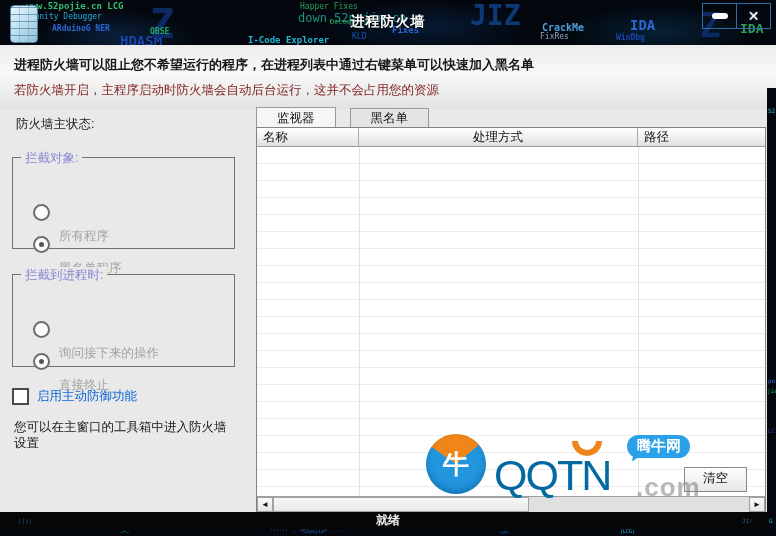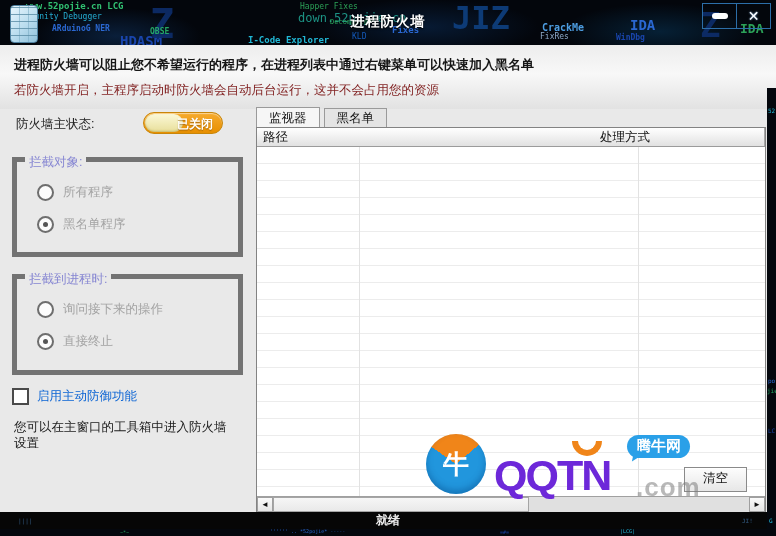--- a/index.html
+++ b/index.html
@@ -31,37 +31,37 @@
   .intro1{position:absolute;left:14px;top:56px;font-size:13px;font-weight:bold;color:#161616;}
   .intro2{position:absolute;left:14px;top:82px;font-size:12.5px;color:#7f1d1d;}
   .state-label{position:absolute;left:16px;top:116px;font-size:12.5px;color:#222;}
   .toggle{position:absolute;left:143px;top:112px;width:78px;height:20px;border-radius:11px;
     border:1px solid #c8860a;background:linear-gradient(#f7ab2e,#e78f00);cursor:pointer;
     box-shadow:inset 0 1px 1px rgba(255,255,255,.5);}
   .toggle .knob{position:absolute;left:1px;top:1px;width:38px;height:18px;border-radius:9px;
     background:linear-gradient(#fbf8d8,#e8df9a);box-shadow:inset 0 -1px 2px rgba(150,130,40,.4);}
   .toggle .tlabel{position:absolute;right:9px;top:3px;font-size:12px;font-weight:bold;color:#fff;
     text-shadow:0 1px 1px rgba(120,70,0,.6);}
-  .groupbox{position:absolute;border:5px solid #737373;background:transparent;}
+  .groupbox{position:absolute;border:1px solid #737373;background:transparent;}
   .gb1{left:12px;top:157px;width:221px;height:90px;}
   .gb2{left:12px;top:274px;width:221px;height:91px;}
   .legend{position:absolute;top:-8px;left:8px;background:#e9e9e9;padding:0 4px;
     font-size:12.5px;color:#8585d2;}
   .radio-row{position:absolute;display:flex;align-items:center;gap:9px;cursor:pointer;}
   .radio{width:13px;height:13px;border:2px solid #6e6e6e;border-radius:50%;background:#fcfcfc;
     display:flex;align-items:center;justify-content:center;flex:none;}
   .radio-row.selected .radio::after{content:"";width:5px;height:5px;border-radius:50%;background:#555;}
-  .radio-label{font-size:12.5px;color:#a3a3a3;}
+  .radio-label{font-size:12.5px;color:#a3a3a3;margin-top:48px;}
   .check-row{position:absolute;left:12px;top:388px;display:flex;align-items:center;gap:8px;cursor:pointer;}
   .checkbox{width:13px;height:13px;border:2px solid #4a4a4a;background:#fff;flex:none;}
   .check-label{font-size:12.5px;color:#0b64d4;}
   .note{position:absolute;left:14px;top:419px;width:224px;font-size:12.5px;color:#1a1a1a;line-height:16px;}
   
   .tabs{position:absolute;left:256px;top:107px;display:flex;align-items:flex-end;}
-  .tab{height:19px;line-height:19px;padding:0 12px;font-size:12.5px;color:#111;margin-right:4px;
+  .tab{height:19px;line-height:19px;padding:0 20px;font-size:12.5px;color:#111;margin-right:14px;
     border:1px solid #9a9a9a;border-bottom:none;background:#e4e4e4;cursor:pointer;}
   .tab.active{background:#f6f6f6;height:20px;line-height:20px;}
   .table{position:absolute;left:256px;top:127px;width:508px;height:384px;border:1px solid #838383;
     background:#fff;box-shadow:inset 1px 1px 0 #cfcfcf;}
   .thead{display:flex;height:18px;background:linear-gradient(#ffffff,#e1e1e1);
     border-bottom:1px solid #9b9b9b;font-size:12.5px;color:#111;line-height:18px;}
   .th{box-sizing:border-box;border-right:1px solid #a8a8a8;cursor:pointer;overflow:hidden;}
   .th1{width:102px;padding-left:6px;}
   .th2{width:279px;text-align:center;}
   .th3{flex:1;padding-left:6px;border-right:none;}
@@ -79,21 +79,21 @@
   .clear-btn{position:absolute;left:684px;top:467px;width:61px;height:23px;z-index:5;
     background:linear-gradient(#fdfdfd,#e7e7e7);border:1px solid #8a8a8a;
     box-shadow:inset 0 1px 0 #fff;font-size:12.5px;color:#111;text-align:center;line-height:21px;cursor:pointer;}
   
   .wm{position:absolute;left:420px;top:428px;width:340px;height:74px;z-index:6;pointer-events:none;}
   .wm-globe{position:absolute;left:6px;top:6px;width:60px;height:60px;border-radius:50%;
     background:conic-gradient(from -55deg,#f08519 0 105deg,#2196dd 105deg 360deg);
     display:flex;align-items:center;justify-content:center;
     box-shadow:inset 0 -4px 6px rgba(0,60,120,.35);}
   .wm-globe span{color:#fff;font-weight:bold;font-size:26px;}
-  .wm-text{position:absolute;left:74px;top:26px;font-size:43px;font-weight:bold;color:#6d28d9;
+  .wm-text{position:absolute;left:74px;top:26px;font-size:43px;font-weight:normal;color:#0369a1;
     letter-spacing:-2px;line-height:1;}
   .wm-horns{position:absolute;left:152px;top:13px;width:30px;height:15px;border:6px solid #f08519;
     border-top:none;border-radius:0 0 20px 20px;box-sizing:border-box;}
   .wm-bubble{position:absolute;left:207px;top:7px;padding:2px 9px;background:#2aa0e8;border-radius:12px;
     color:#fff;font-weight:bold;font-size:15px;}
   .wm-bubble::after{content:"";position:absolute;left:6px;bottom:-5px;border:6px solid transparent;
     border-top-color:#2aa0e8;border-left-color:#2aa0e8;transform:rotate(12deg);}
   .wm-com{position:absolute;left:216px;top:44px;font-size:26px;font-weight:bold;
     color:rgba(125,125,125,.55);letter-spacing:1px;}
   
@@ -115,21 +115,21 @@
         <span class="tw" style="left: 120px; top: 34px; font-size: 14px; color: rgb(27, 73, 184); font-weight: bold;">HDASM</span>
         <span class="tw" style="left: 150px; top: 4px; font-size: 40px; color: rgb(13, 45, 106); font-weight: bold;">Z</span>
         <span class="tw" style="left: 300px; top: 3px; font-size: 8px; color: rgb(47, 174, 94);">Happer Fixes</span>
         <span class="tw" style="left: 298px; top: 12px; font-size: 12px; color: rgb(31, 158, 142);">down.52pojie.cn</span>
         <span class="tw" style="left: 420px; top: 16px; font-size: 9px; color: rgb(36, 200, 232); font-weight: bold; margin-top: 40px;">DEDE</span>
         <span class="tw" style="left: 372px; top: 26px; font-size: 9px; color: rgb(46, 111, 224); font-weight: bold; padding-left: 20px;">Fixes</span>
         <span class="tw" style="left: 352px; top: 33px; font-size: 8px; color: rgb(21, 96, 200);">KLD</span>
         <span class="tw" style="left: 542px; top: 23px; font-size: 10px; color: rgb(83, 169, 242); font-weight: bold;">CrackMe</span>
         <span class="tw" style="left: 540px; top: 33px; font-size: 8px; color: rgb(154, 184, 216);">FixRes</span>
         <span class="tw" style="left: 248px; top: 36px; font-size: 9px; color: rgb(36, 200, 232); font-weight: bold;">I-Code Explorer</span>
-        <span class="tw" style="left: 452px; top: 2px; font-size: 32px; color: rgb(14, 63, 126); font-weight: bold;">JIZ</span>
+        <span class="tw" style="left: 470px; top: 2px; font-size: 28px; color: rgb(14, 63, 126); font-weight: bold;">JIZ</span>
         <span class="tw" style="left: 330px; top: 19px; font-size: 7px; color: rgb(47, 174, 94);">Decompiler</span>
         <span class="tw" style="left: 150px; top: 28px; font-size: 8px; color: rgb(39, 179, 106); font-weight: bold;">OBSE</span>
         <span class="tw" style="left: 630px; top: 18px; font-size: 14px; color: rgb(46, 111, 224); font-weight: bold;">IDA</span>
         <span class="tw" style="left: 616px; top: 34px; font-size: 8px; color: rgb(27, 73, 184); font-weight: bold;">WinDbg</span>
         <span class="tw" style="left: 740px; top: 22px; font-size: 13px; color: rgb(47, 174, 94); font-weight: bold;">IDA</span>
         <span class="tw" style="left: 700px; top: 8px; font-size: 34px; color: rgb(13, 45, 106); font-weight: bold;">Z</span>
       </div>
     <div class="app-icon"></div>
     <div class="win-title">进程防火墙</div>
     <div class="winbtns">
@@ -140,24 +140,20 @@
         <span class="close-x">✕</span>
       </div>
     </div>
   </div>
 
   <div class="band"></div>
   <div class="intro1">进程防火墙可以阻止您不希望运行的程序，在进程列表中通过右键菜单可以快速加入黑名单</div>
   <div class="intro2">若防火墙开启，主程序启动时防火墙会自动后台运行，这并不会占用您的资源</div>
 
   <div class="state-label">防火墙主状态:</div>
-  <div class="toggle">
-    <span class="knob"></span>
-    <span class="tlabel">已关闭</span>
-  </div>
 
   <div class="groupbox gb1">
     <span class="legend">拦截对象:</span>
     <div class="radio-row" style="left:20px;top:22px;">
       <span class="radio"></span>
       <span class="radio-label">所有程序</span>
     </div>
     <div class="radio-row selected" style="left:20px;top:54px;">
       <span class="radio"></span>
       <span class="radio-label">黑名单程序</span>
@@ -183,22 +179,23 @@
 
   <div class="note">您可以在主窗口的工具箱中进入防火墙设置</div>
 
   <div class="tabs">
     <div class="tab active">监视器</div>
     <div class="tab">黑名单</div>
   </div>
 
   <div class="table">
     <div class="thead">
+      <div class="th th1">名称</div>
+      <div class="th th2">处理方式</div>
       <div class="th th3">路径</div>
-      <div class="th th2">处理方式</div>
     </div>
     <div class="tbody">
       <div class="vline" style="left:102px;"></div>
       <div class="vline" style="left:381px;"></div>
     </div>
     <div class="hscroll">
       <div class="sb-btn">
         <span>◄</span>
       </div>
       <div class="sb-thumb"></div>

